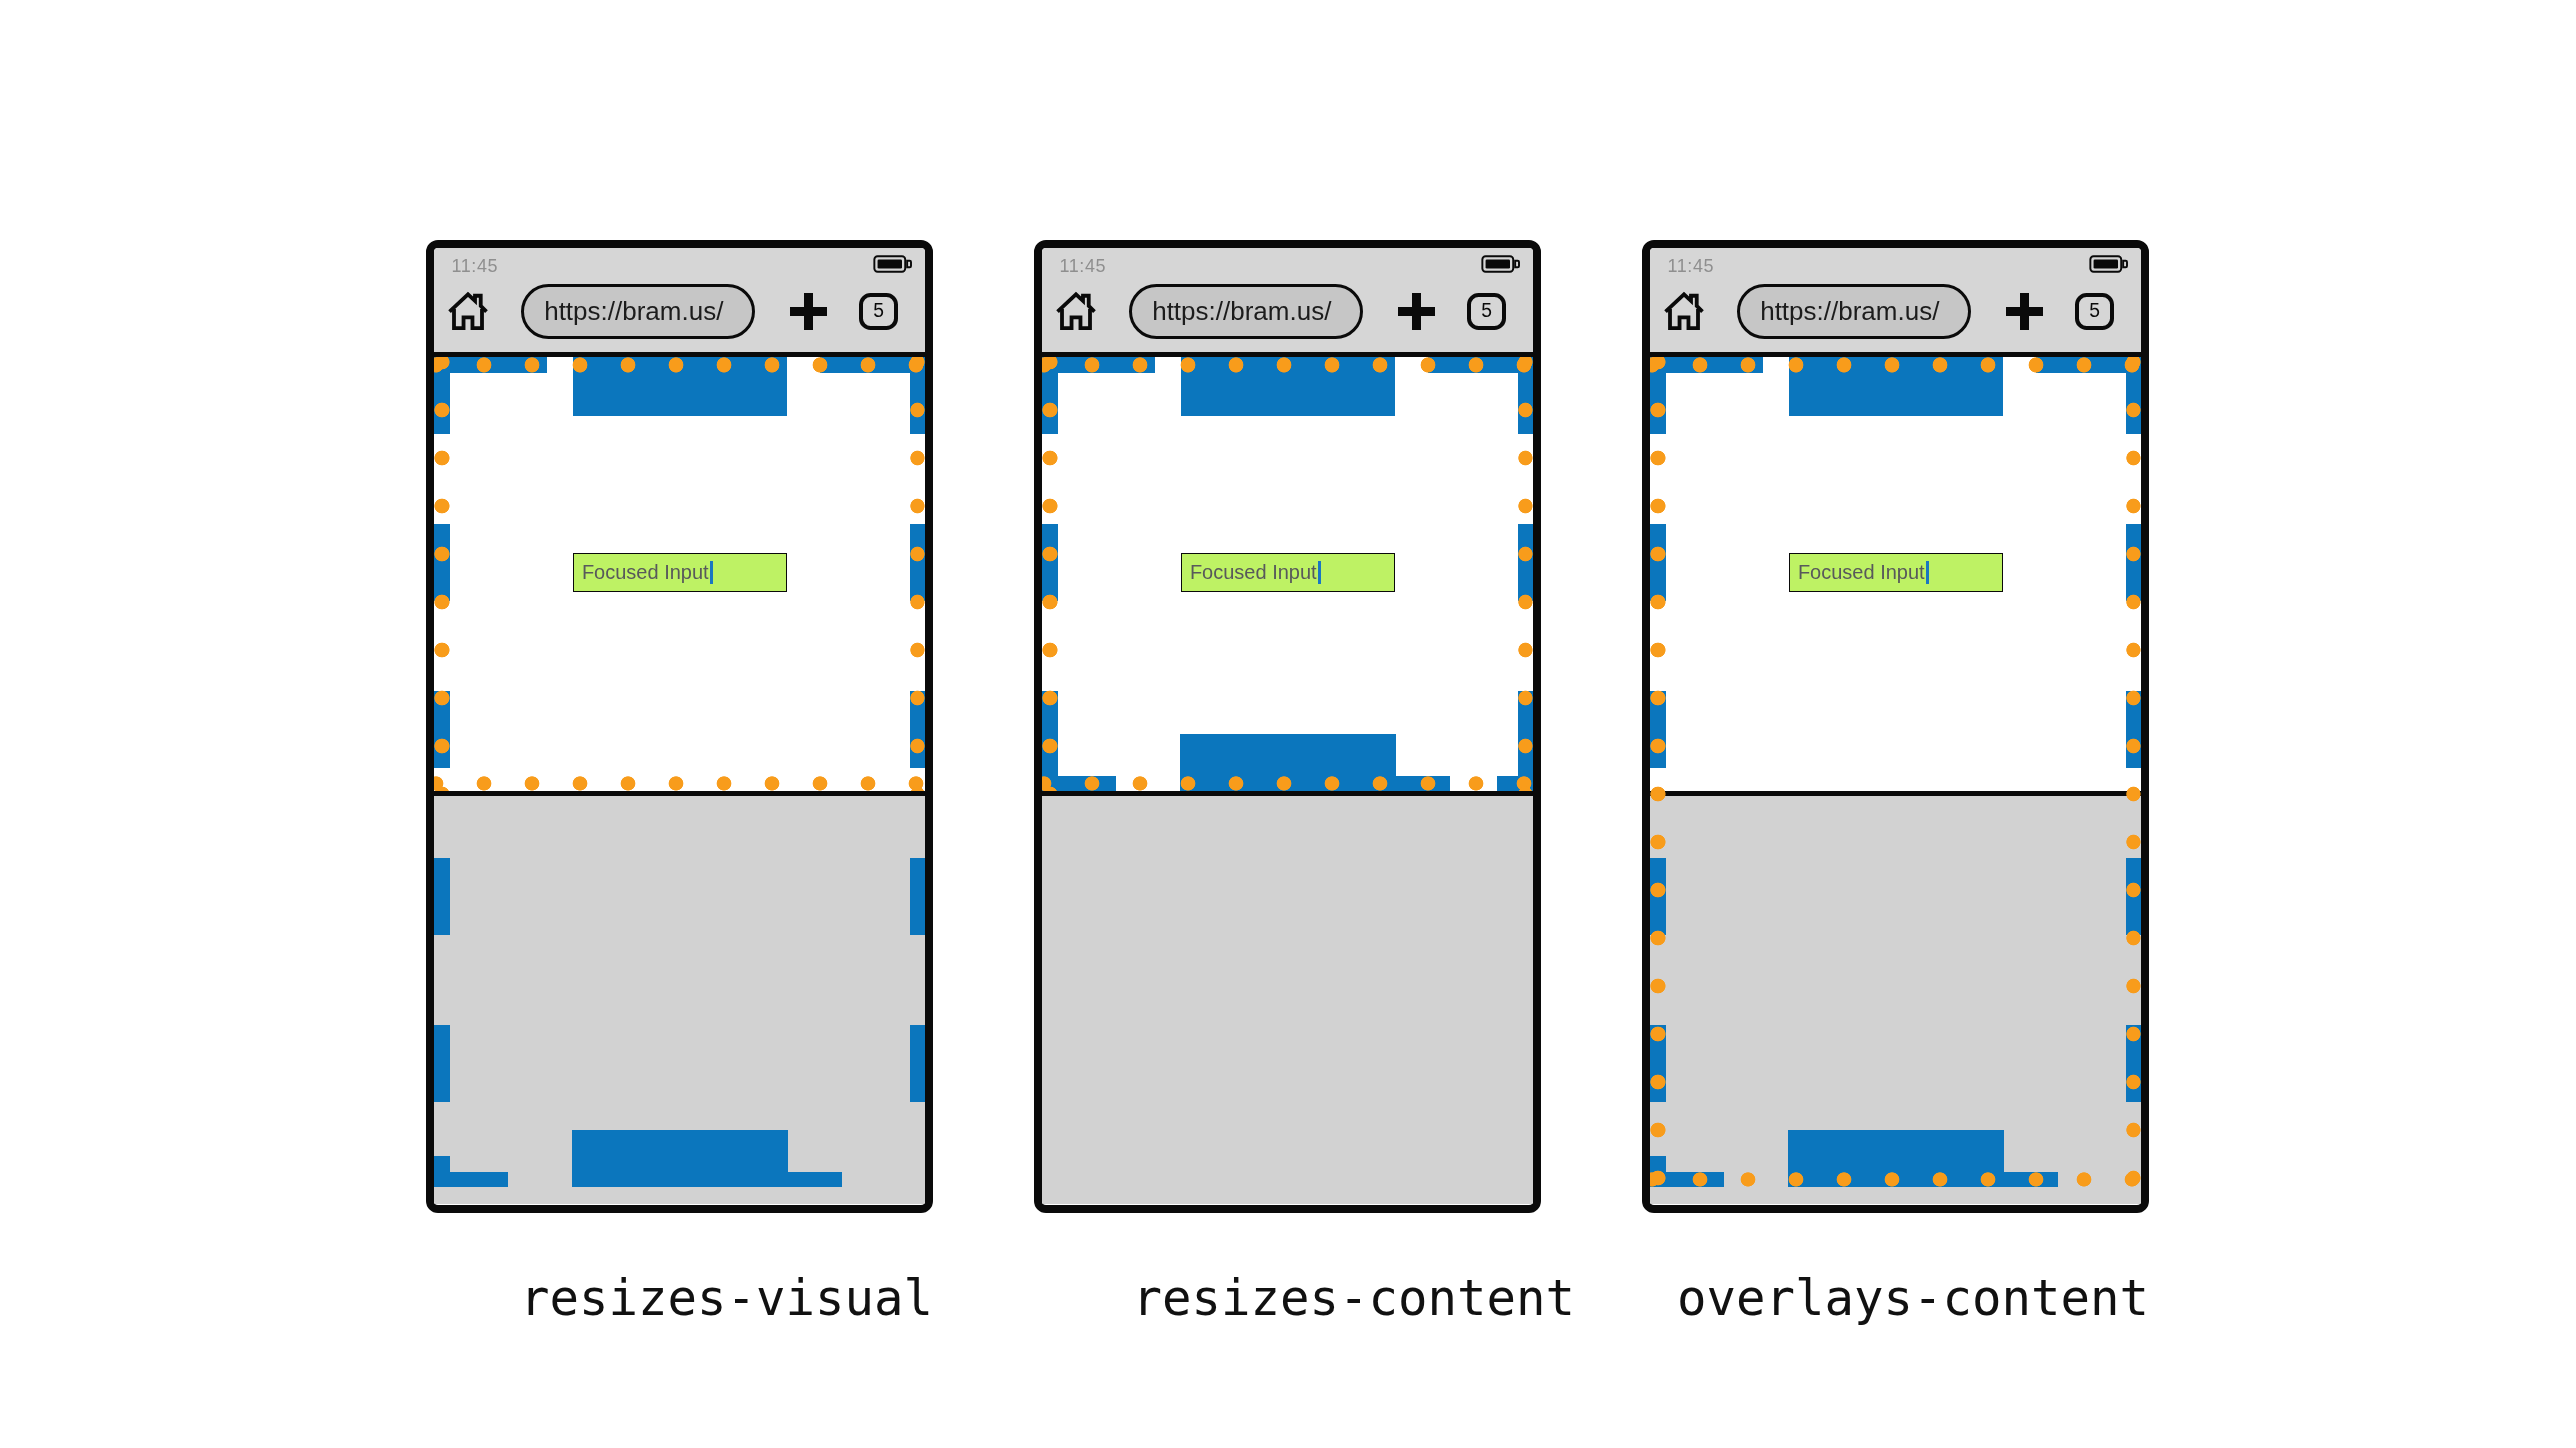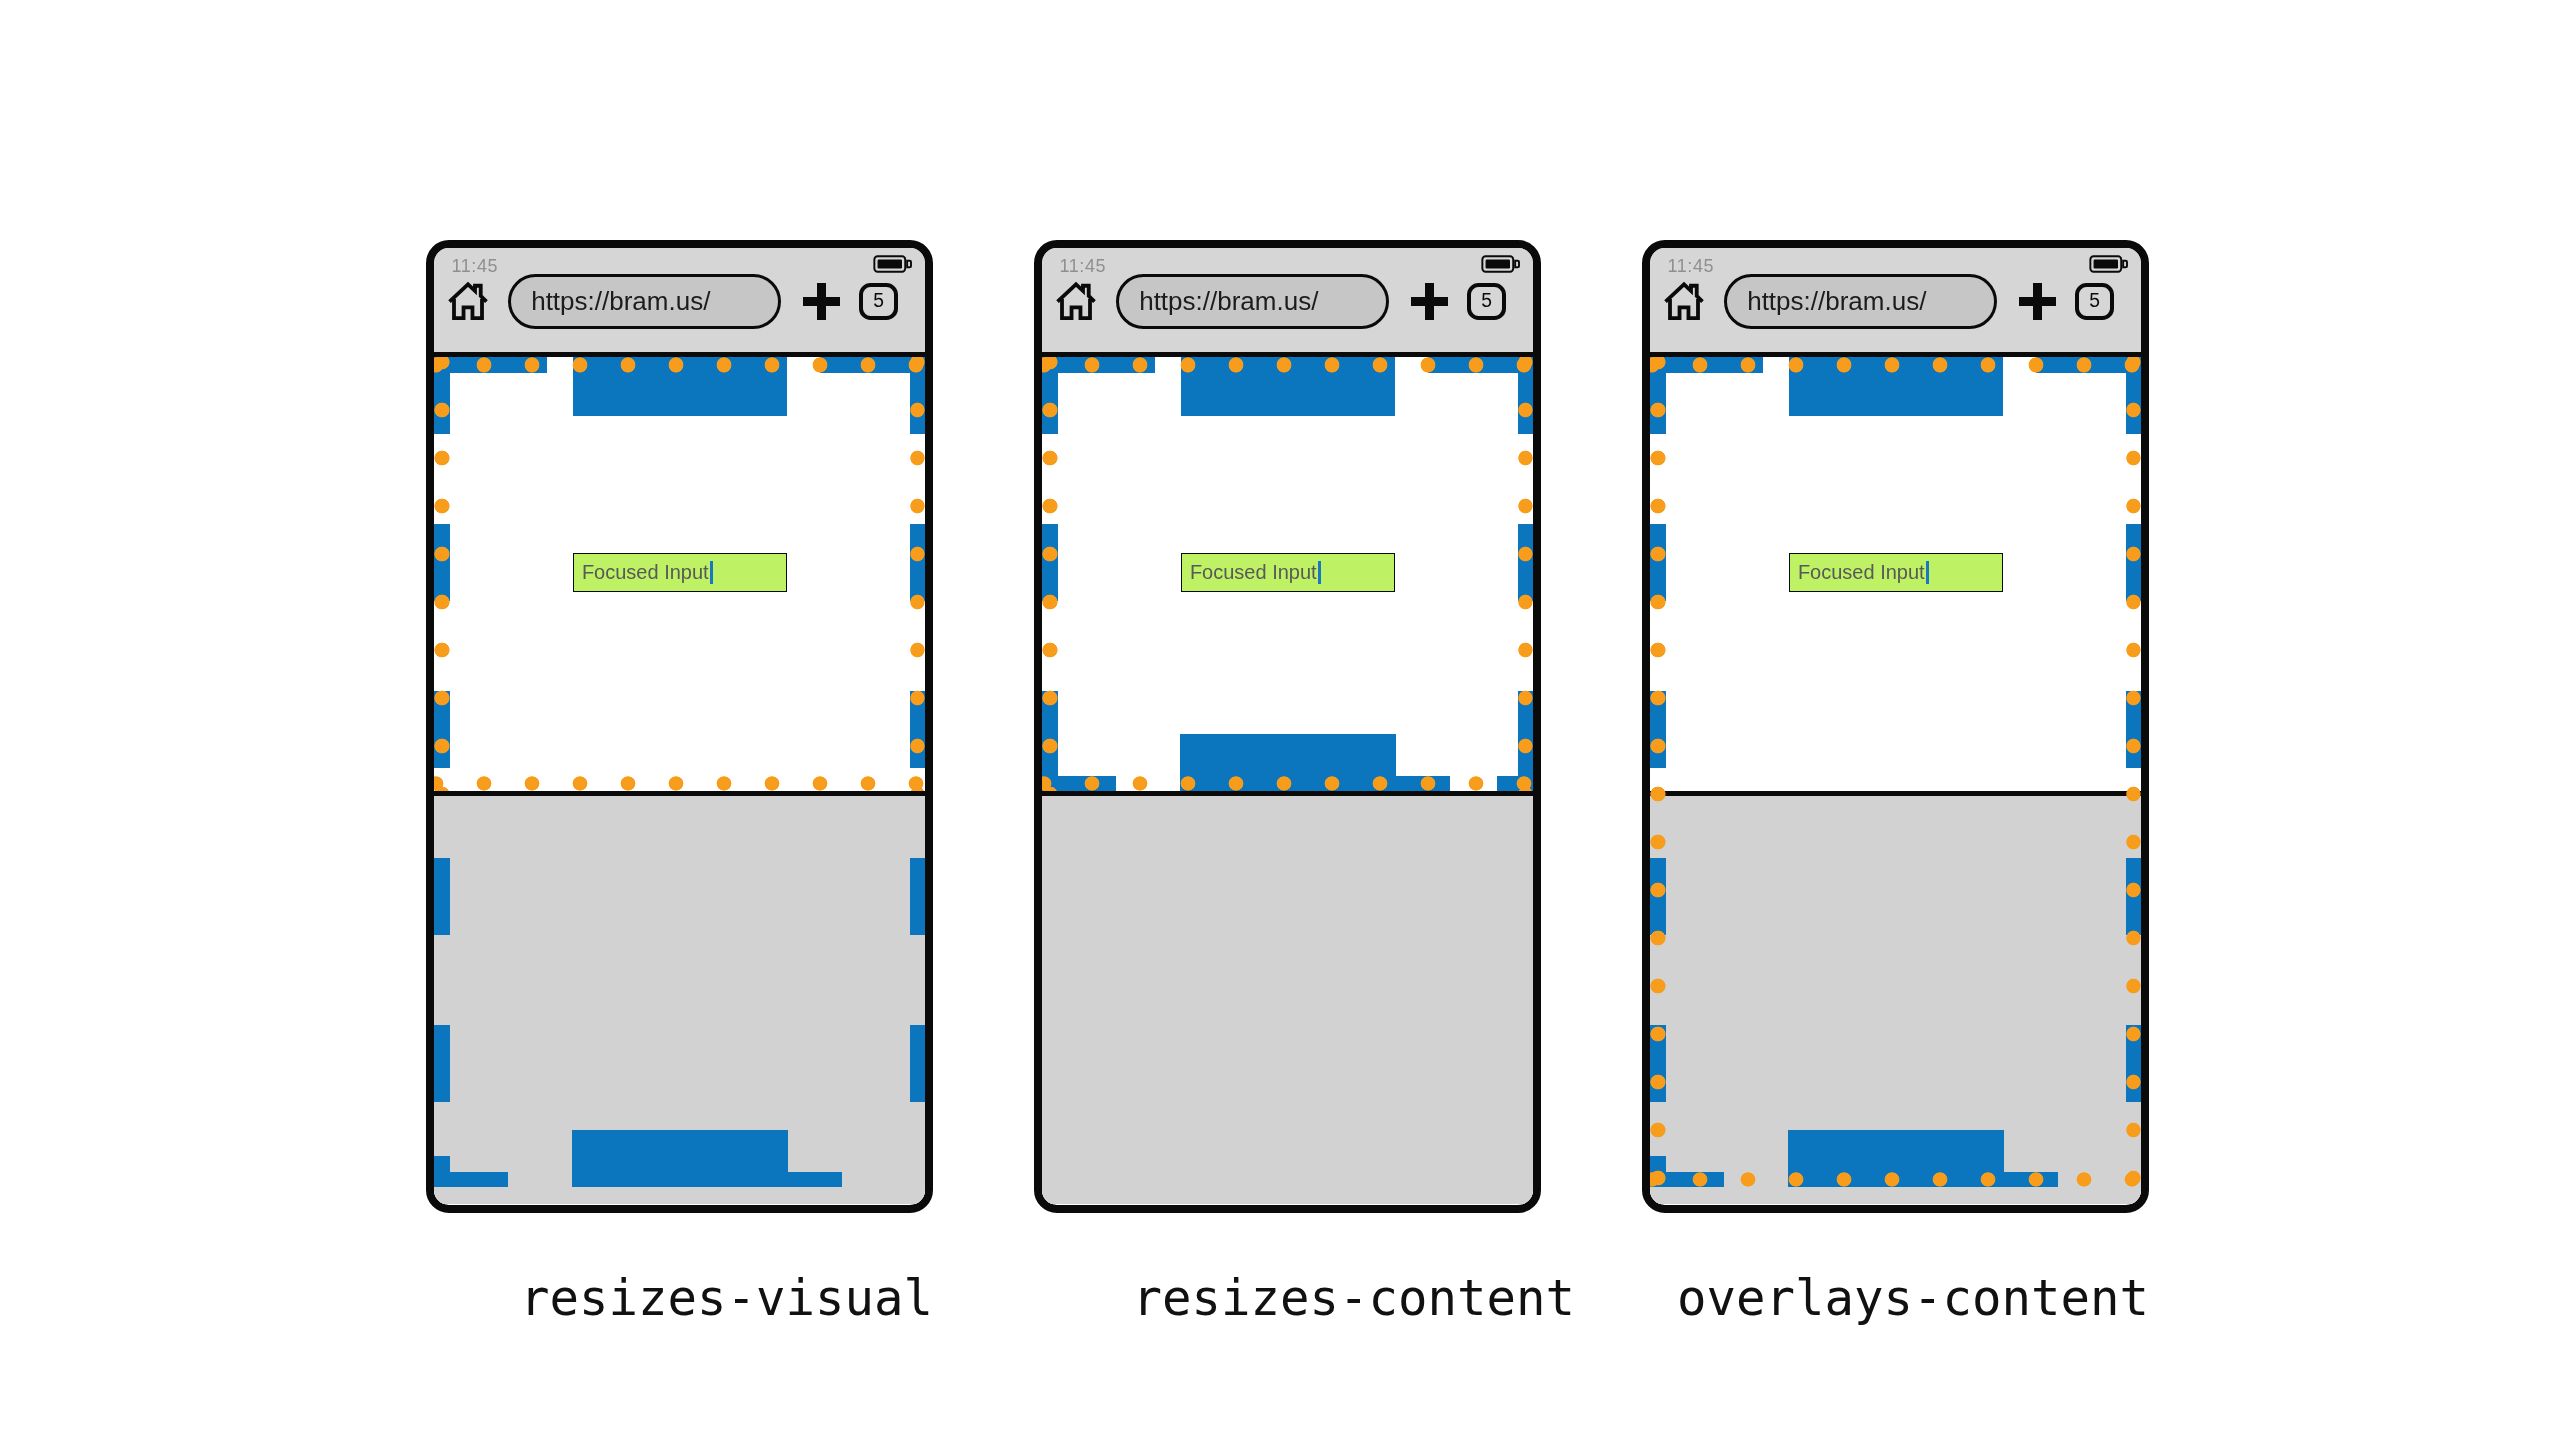--- a/index.html
+++ b/index.html
@@ -3,29 +3,29 @@
 <meta charset="utf-8">
 <style>
   html,body{margin:0;padding:0;}
   body{
     width:2576px;height:1449px;background:#ffffff;position:relative;overflow:hidden;
     font-family:"Liberation Sans", sans-serif;
   }
   
   .phone{
     position:absolute;top:240px;width:507px;height:973px;box-sizing:border-box;
-    border:8.4px solid #0a0a0a;border-radius:23px;overflow:hidden;background:#fff;text-align:center;
+    border:8.4px solid #0a0a0a;border-radius:12px;overflow:hidden;background:#fff;text-align:center;
   }
   .phone.p1{left:426px}.phone.p2{left:1034px}.phone.p3{left:1642px}
   
   .chrome{height:104px;background:#d6d6d6;border-bottom:5.8px solid #0a0a0a;position:relative;}
   .status-row{position:absolute;top:0;left:0;right:0;height:30px;}
   .time{position:absolute;left:17.4px;top:7.7px;font-size:18px;color:#8f8f8f;letter-spacing:0.6px;}
   .battery{position:absolute;right:12.2px;top:7px;width:40px;height:18px;}
-  .toolbar-row{position:absolute;left:0;right:0;top:16px;height:74px;display:flex;align-items:center;padding:0 27px 0 11.6px;box-sizing:border-box;}
+  .toolbar-row{position:absolute;left:0;right:0;top:26px;height:74px;display:flex;align-items:center;padding:0 27px 0 11.6px;box-sizing:border-box;gap:13px;}
   .home{width:44px;height:42px;flex:0 0 auto;}
   .url-pill{
     flex:1 1 auto;height:55px;margin-left:18px;background:#c6c6c6;border:3.9px solid #0a0a0a;
     border-radius:30px;box-sizing:border-box;display:flex;align-items:center;padding-left:20.6px;
   }
   .url-text{font-size:26px;color:#1c1c1c;}
   .plus{position:relative;width:37px;height:37px;margin-left:22px;flex:0 0 auto;}
   .plus::before,.plus::after{content:"";position:absolute;background:#0a0a0a;}
   .plus::before{left:0;right:0;top:14px;height:9px;}
   .plus::after{top:0;bottom:0;left:14px;width:9px;}

